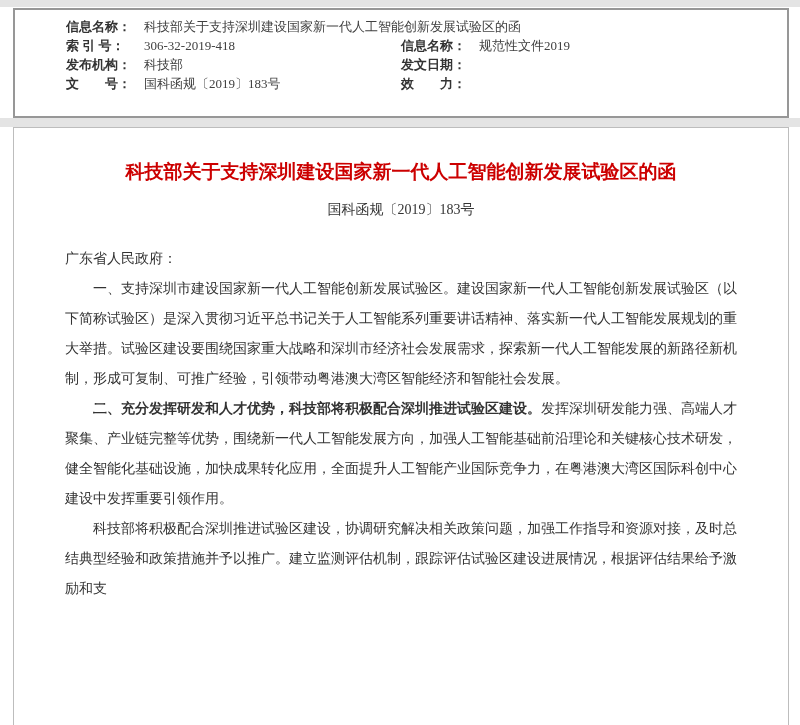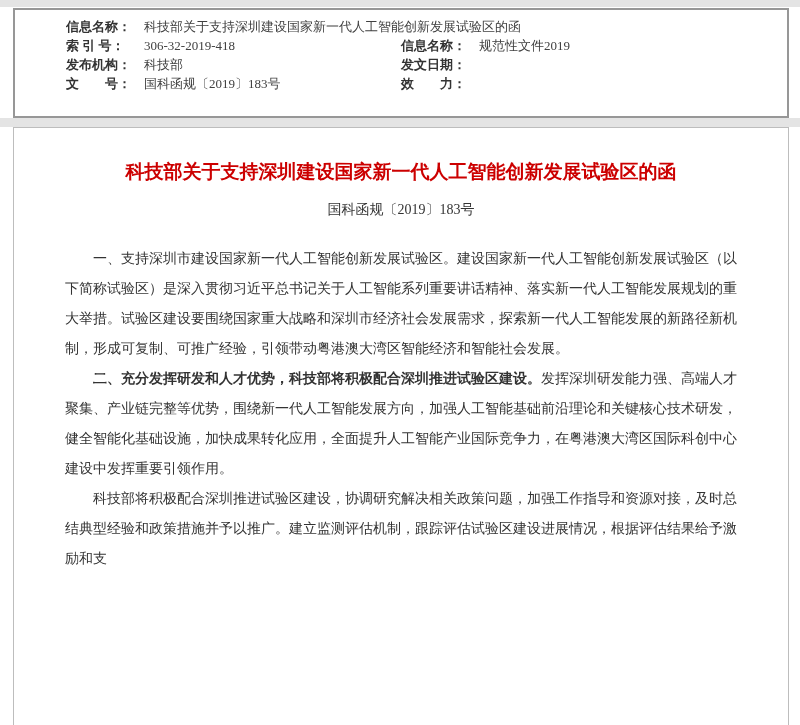--- a/index.html
+++ b/index.html
@@ -113,17 +113,18 @@
       <span class="meta-value col2"></span>
     </div>
   </div>
 
 <div class="gap-strip" style="background: rgb(228, 228, 228);"></div>
 
 <div class="doc-panel">
   <h1 class="doc-title" style="color: rgb(204, 0, 0);">科技部关于支持深圳建设国家新一代人工智能创新发展试验区的函</h1>
   <div class="doc-number">国科函规〔2019〕183号</div>
   <div class="doc-body">
+    <p class="salutation">广东省人民政府：</p>
       <p class="para"><span>一、支持深圳市建设国家新一代人工智能创新发展试验区。建设国家新一代人工智能创新发展试验区（以下简称试验区）是深入贯彻习近平总书记关于人工智能系列重要讲话精神、落实新一代人工智能发展规划的重大举措。试验区建设要围绕国家重大战略和深圳市经济社会发展需求，探索新一代人工智能发展的新路径新机制，形成可复制、可推广经验，引领带动粤港澳大湾区智能经济和智能社会发展。</span></p>
       <p class="para"><span class="bold-run">二、充分发挥研发和人才优势，科技部将积极配合深圳推进试验区建设。</span><span>发挥深圳研发能力强、高端人才聚集、产业链完整等优势，围绕新一代人工智能发展方向，加强人工智能基础前沿理论和关键核心技术研发，健全智能化基础设施，加快成果转化应用，全面提升人工智能产业国际竞争力，在粤港澳大湾区国际科创中心建设中发挥重要引领作用。</span></p>
       <p class="para"><span>科技部将积极配合深圳推进试验区建设，协调研究解决相关政策问题，加强工作指导和资源对接，及时总结典型经验和政策措施并予以推广。建立监测评估机制，跟踪评估试验区建设进展情况，根据评估结果给予激励和支</span></p>
     </div>
 </div>
 
 </body></html>

